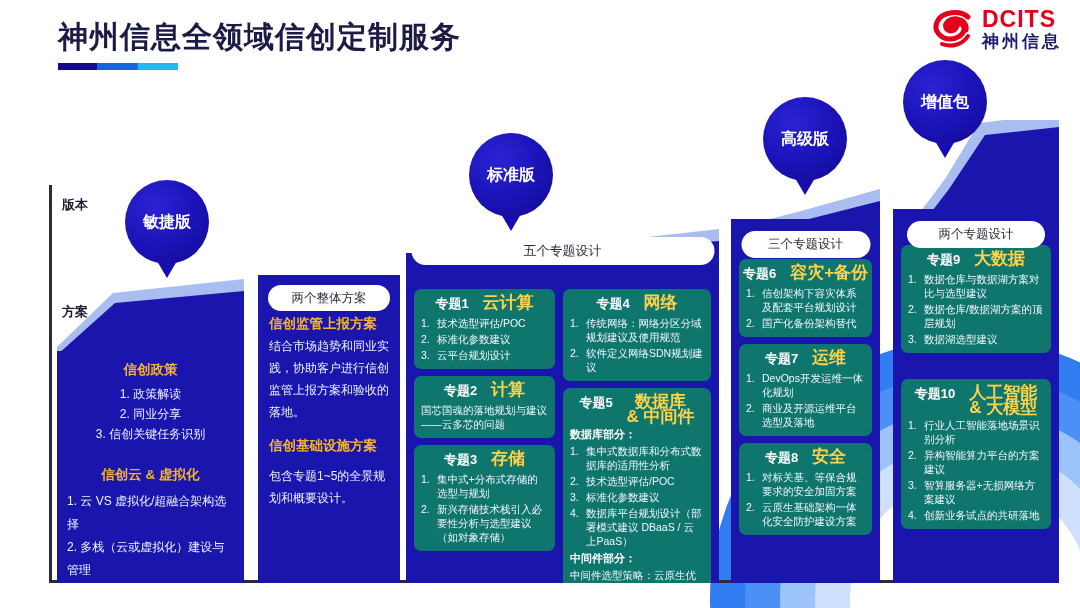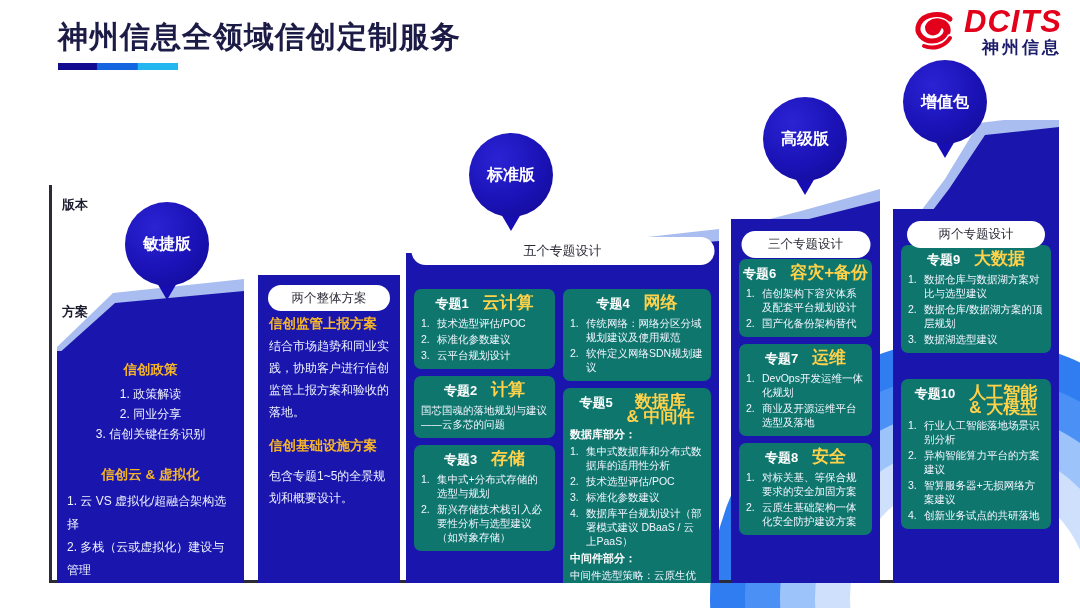--- a/index.html
+++ b/index.html
@@ -31,21 +31,21 @@
     font-size:30px;font-weight:bold;color:#1b1b46;letter-spacing:1px;
     line-height:42px;white-space:nowrap;
   }
   .title-bar{margin-top:5px;width:120px;height:7px;
     background:linear-gradient(90deg,#120a8f 0%,#120a8f 32%,#1565e0 33%,#1565e0 66%,#24b7ef 67%,#24b7ef 100%);}
 
   
   .logo{position:absolute;right:18px;top:6px;display:flex;align-items:center;gap:6px;}
   .logo-mark{width:46px;height:46px;position:relative;flex:none;}
   .logo-text{line-height:1;}
-  .logo-en{font-size:31px;font-weight:bold;color:#e2001a;letter-spacing:1px;font-style:italic;}
+  .logo-en{font-size:23px;font-weight:bold;color:#e2001a;letter-spacing:1px;}
   .logo-cn{font-size:17px;font-weight:bold;color:#1b1b6b;letter-spacing:3px;margin-top:2px;text-align:right;}
 
   
   .axis-line{position:absolute;left:49px;top:185px;width:3px;height:398px;background:#2b2b38;}
   .axis-bottom{position:absolute;left:49px;top:580px;width:1010px;height:3px;background:#2b2b38;}
   .axis-lbl{position:absolute;font-size:13px;font-weight:bold;color:#1b1b2e;white-space:nowrap;}
   .axis-version{left:62px;top:196px;}
   .axis-plan{left:62px;top:303px;}
 
   
@@ -148,21 +148,21 @@
       </div>
       <div class="o-head" style="margin-top:22px;">信创云 &amp; 虚拟化</div>
       <div class="wtxt" style="margin-top:6px;line-height:23px;">
         <div>1. 云 VS 虚拟化/超融合架构选择</div>
         <div>2. 多栈（云或虚拟化）建设与管理</div>
         <div>3. 关键技术问题解答</div>
       </div>
     </div>
   </div>
 
-  <div class="pin" style="left:125px;top:202px;">
+  <div class="pin" style="left:125px;top:180px;">
     <div class="tail"></div>
     <div class="bulb">
       <span>敏捷版</span>
     </div>
   </div>
 
   <div class="col" style="left:258px;width:142px;height:308px;">
     <div class="colbody" style="top:0;height:308px;padding:40px 11px 0;">
       <div>
         <div class="o-head-l">信创监管上报方案</div>

